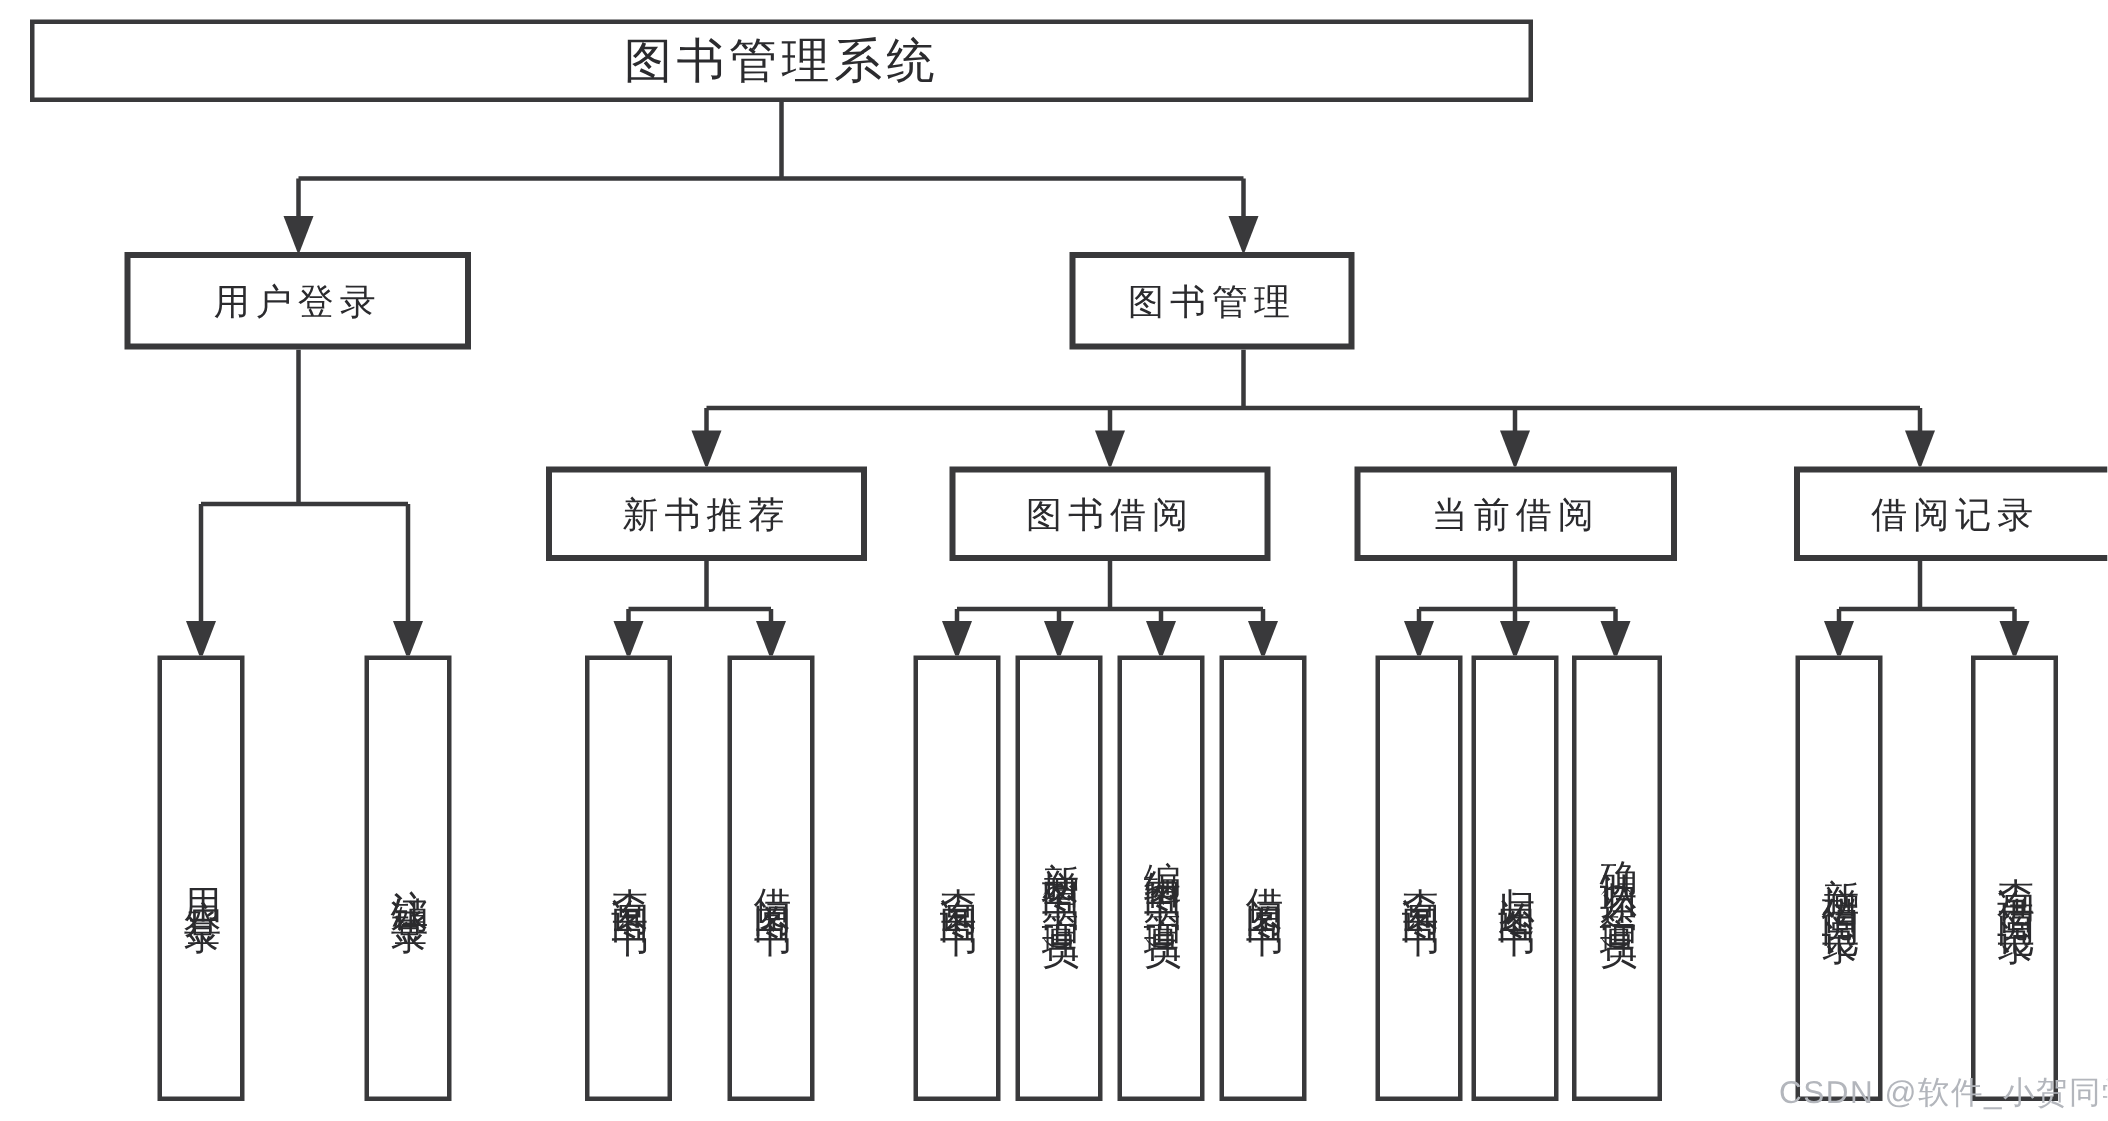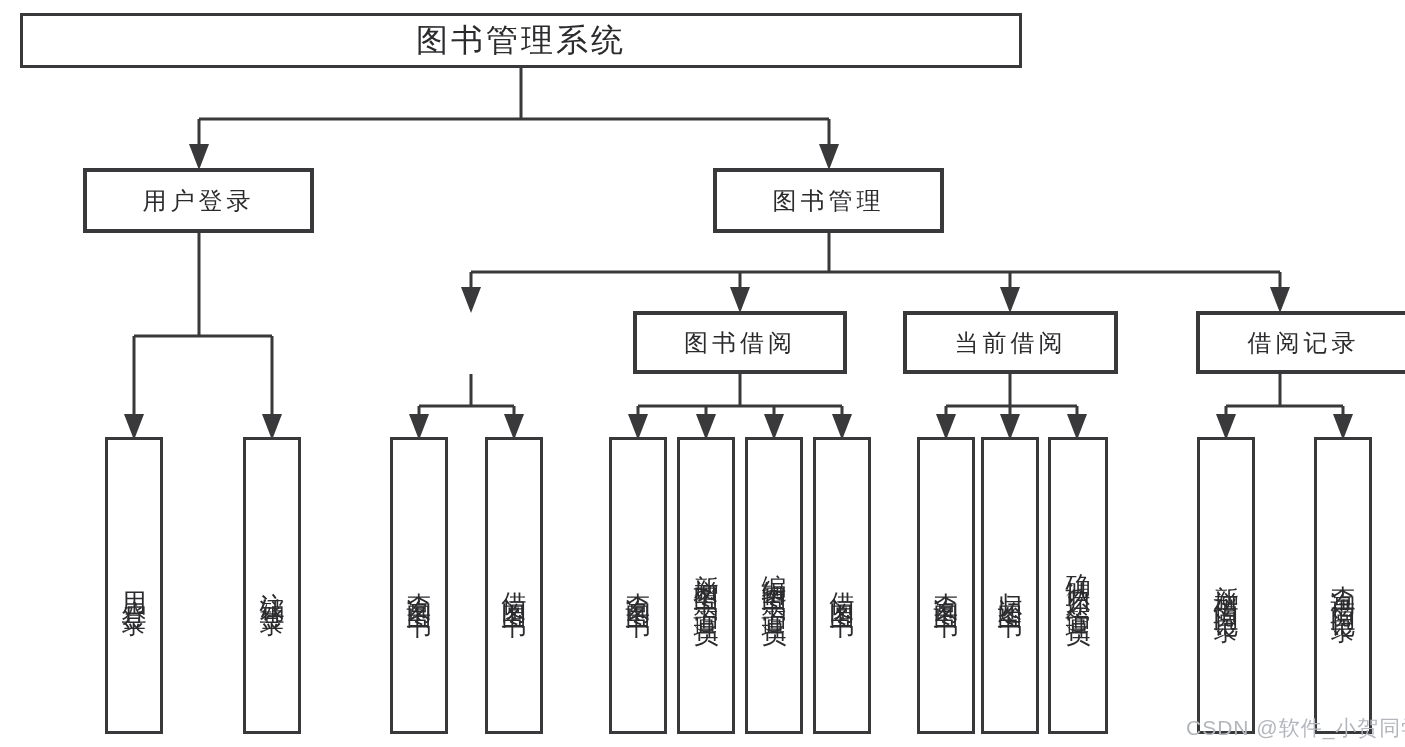--- a/index.html
+++ b/index.html
@@ -117,22 +117,23 @@
     <g>
       <path class="stroke" d="M1280,374 V406 M1226,406 H1343 M1226,406 V416 M1343,406 V416"></path>
       <polygon class="arrow" points="1216,414 1236,414 1226,440"></polygon>
       <polygon class="arrow" points="1333,414 1353,414 1343,440"></polygon>
     </g>
   </svg>
 
   <div class="box rootbox" style="left:20px; top:13px; width:1002px; height:55px;">图书管理系统</div>
 
   <div class="box hbox" style="left:83px; top:168px; width:231px; height:65px;">用户登录</div>
-  <div class="box hbox" style="left:713px; top:168px; width:231px; height:65px;">图书管理</div>
+  <div class="box hbox" style="left:713px; top:168px; width:190px; height:65px;">图书管理</div>
 
+  <div class="box hbox" style="left:364px; top:311px; width:214px; height:63px;">新书推荐</div>
   <div class="box hbox" style="left:633px; top:311px; width:214px; height:63px;">图书借阅</div>
   <div class="box hbox" style="left:903px; top:311px; width:215px; height:63px;text-align:center;">当前借阅</div>
   <div class="box hbox" style="left:1196px; top:311px; width:215px; height:63px;">借阅记录</div>
 
   <div class="box vbox" style="left:105px;">
     <span class="vtext">用户登录</span>
   </div>
   <div class="box vbox" style="left:243px;">
     <span class="vtext">注销登录</span>
   </div>

